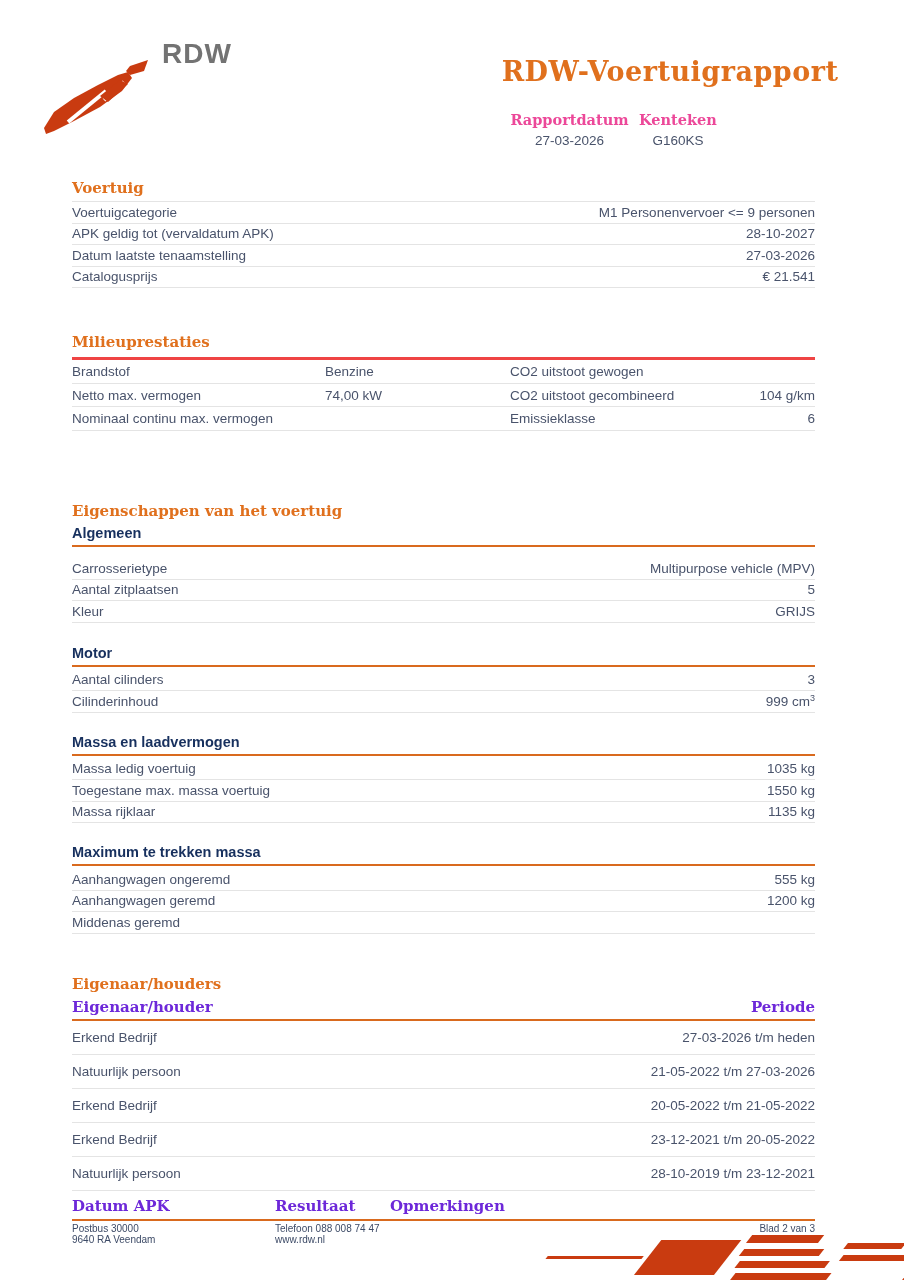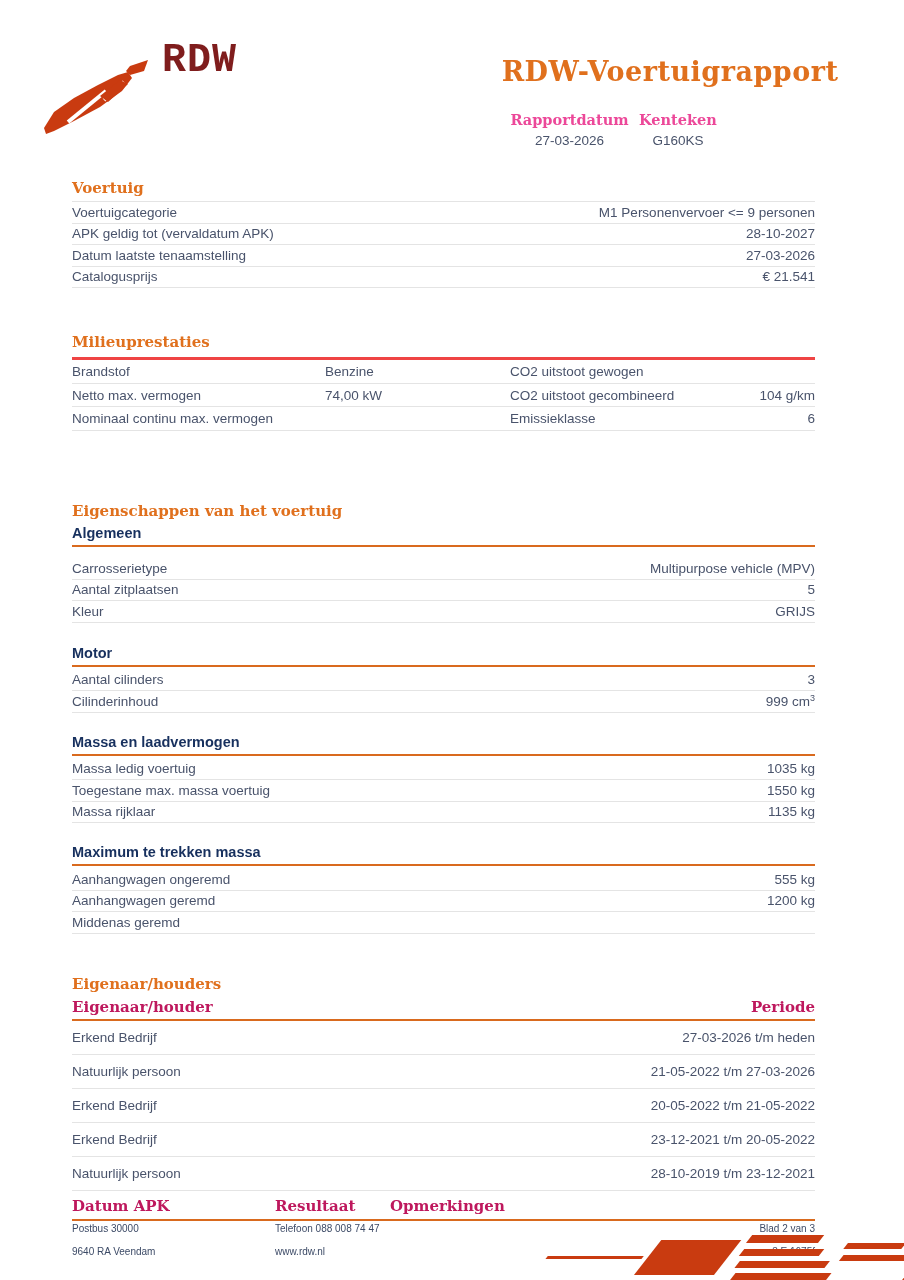--- a/index.html
+++ b/index.html
@@ -4,22 +4,22 @@
 <style>
   * { margin:0; padding:0; box-sizing:border-box; }
   html,body { width:904px; height:1280px; }
   body { font-family:"Liberation Sans", sans-serif; background:#ffffff; position:relative; overflow:hidden; }
 
   .page { position:absolute; inset:0; background:#ffffff; }
 
   
   .logo-wrap { position:absolute; left:44px; top:36px; width:210px; height:100px; }
   .logo-feather { position:absolute; left:0; top:22px; }
-  .logo-wordmark { position:absolute; left:118px; top:2px; font-family:Liberation Mono, monospace;
-                   font-weight:bold; font-size:40px; color:#7f1d1d; letter-spacing:1px; }
+  .logo-wordmark { position:absolute; left:118px; top:2px; font-family:Liberation Sans, sans-serif;
+                   font-weight:bold; font-size:28px; color:#737373; letter-spacing:1px; }
 
   .title-block { position:absolute; left:500px; top:56px; width:340px;text-align:center; }
   .report-title { font-family:"DejaVu Serif", serif; font-weight:bold; font-size:27px;
                   color:#e0701d; letter-spacing:0.5px; }
   .meta-row { display:flex; margin-top:24px; }
   .meta-col1 { width:139px; }
   .meta-label { font-family:"DejaVu Serif", serif; font-weight:bold; font-size:14.5px; color:#ec4899; }
   .meta-value { font-size:13.5px; color:#49536b; margin-top:5px; }
 
   
@@ -46,33 +46,33 @@
   .milieu-row { display:flex; align-items:center; height:23.7px; border-bottom:1px solid #e4e4e4;
                 font-size:13.5px; color:#49536b; }
   .m-llabel { width:253px; }
   .m-lvalue { width:185px; }
   .m-rlabel { width:222px; }
   .m-rvalue { flex:1; text-align:right; }
 
   
   .owner-header { display:flex; justify-content:space-between; margin-top:6px;
                   padding-bottom:3px; border-bottom:2px solid #d96a1e; }
-  .col-serif { font-family:"DejaVu Serif", serif; font-weight:bold; font-size:15px; color:#be185d; }
+  .col-serif { font-family:"DejaVu Serif", serif; font-weight:bold; font-size:15px; color:#6d28d9; }
   .owner-row { display:flex; justify-content:space-between; align-items:center;
                height:34px; border-bottom:1px solid #e4e4e4; font-size:13.5px; color:#49536b; }
 
   
   .apk-header { display:flex; margin-top:6px; padding-bottom:4px; border-bottom:2px solid #d96a1e; }
   .apk-c1 { width:203px; }
   .apk-c2 { width:115px; }
 
   
   .footer { margin-top:2px; font-size:10px; color:#3c4a66; }
   .footer-row { display:flex; }
-  .footer-row + .footer-row { margin-top:12px; }
+  .footer-row + .footer-row { }
   .f-c1 { width:203px; }
   .f-c2 { flex:1; }
   .f-c3 { text-align:right; }
 
   
   .bottom-art { position:absolute; right:0; bottom:0; width:384px; height:45px; overflow:hidden; }
   .bottom-art svg { position:absolute; left:0; bottom:-4px; }
 
   .spacer-voertuig      { margin-top:5px; }
   .sec-milieu           { margin-top:47px; }

